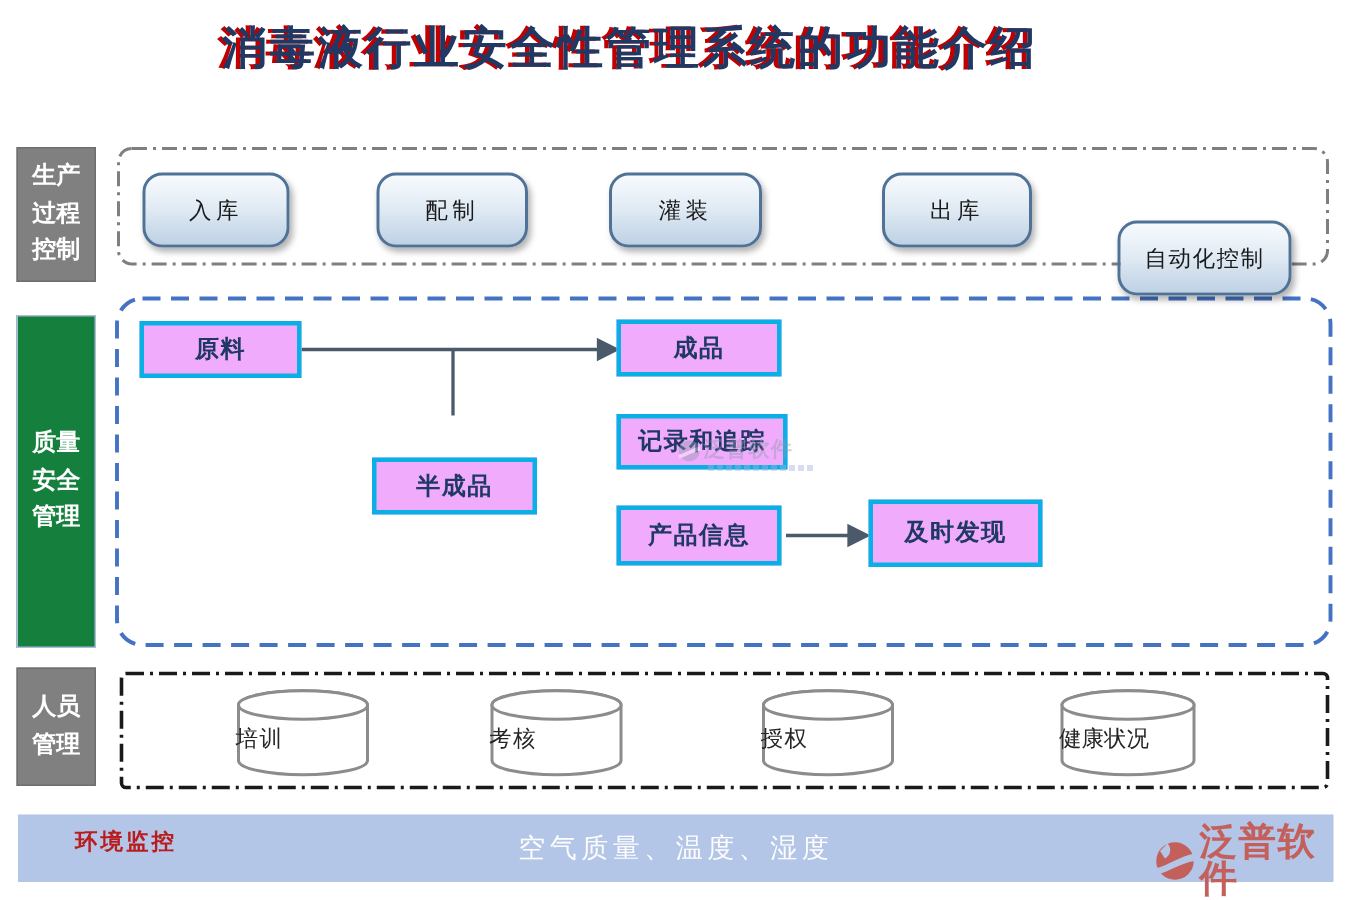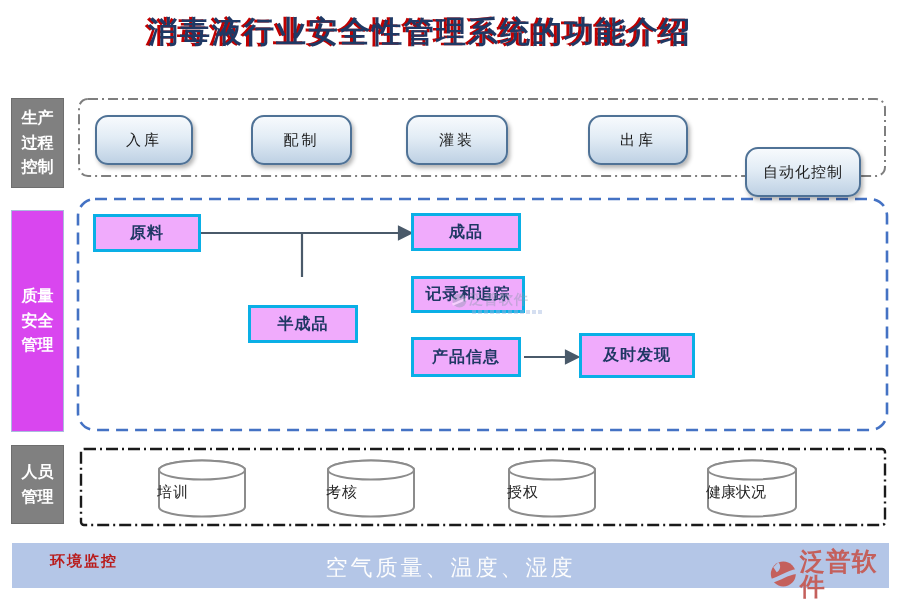--- a/index.html
+++ b/index.html
@@ -18,21 +18,21 @@
   
   .overlay{position:absolute;left:0;top:0;width:900px;height:600px;z-index:1;}
   
   .vlabel{
     position:absolute;left:11px;width:53px;z-index:2;
     display:flex;align-items:center;justify-content:center;
     color:#ffffff;font-size:16px;font-weight:bold;line-height:1.55;
     white-space:pre-line;text-align:center;box-sizing:border-box;
   }
   .vlabel.gray{background:#808080;border:1px solid #6e6e6e;}
-  .vlabel.blue{background:#d946ef;border:1px solid #aabbdd;}
+  .vlabel.blue{background:#15803d;border:1px solid #aabbdd;}
   
   .pbtn{
     position:absolute;top:115px;height:50px;z-index:2;box-sizing:border-box;
     border:2px solid #4f7296;border-radius:13px;
     background:linear-gradient(180deg,#f7fafd 0%,#e2ecf5 45%,#bed1e4 100%);
     box-shadow:2px 3px 4px rgba(0,0,0,0.3);
     display:flex;align-items:center;justify-content:center;
     font-size:15px;color:#1a1a1a;letter-spacing:3px;
   }
   
@@ -53,21 +53,21 @@
   .envbar{
     position:absolute;left:12px;top:543px;width:877px;height:45px;
     background:#B4C6E7;z-index:0;
   }
   .env-label{
     position:absolute;left:50px;top:552px;z-index:2;
     font-size:15px;font-weight:bold;color:#b91c1c;letter-spacing:2px;
   }
   .env-content{
     position:absolute;left:12px;top:553px;width:877px;text-align:center;z-index:1;
-    font-size:22px;color:#fdfdfd;letter-spacing:3px;
+    font-size:18px;color:#fdfdfd;letter-spacing:3px;
   }
   
   .logo{position:absolute;left:770px;top:549px;z-index:2;width:122px;}
   .logo-row{display:flex;align-items:center;gap:3px;}
   .logo-name{font-size:25px;font-weight:bold;color:#C4605C;letter-spacing:1px;line-height:1;}
   
   .watermark{
     position:absolute;left:452px;top:291px;z-index:3;opacity:0.42;width:100px;
   }
   .wm-row{display:flex;align-items:center;gap:2px;}

